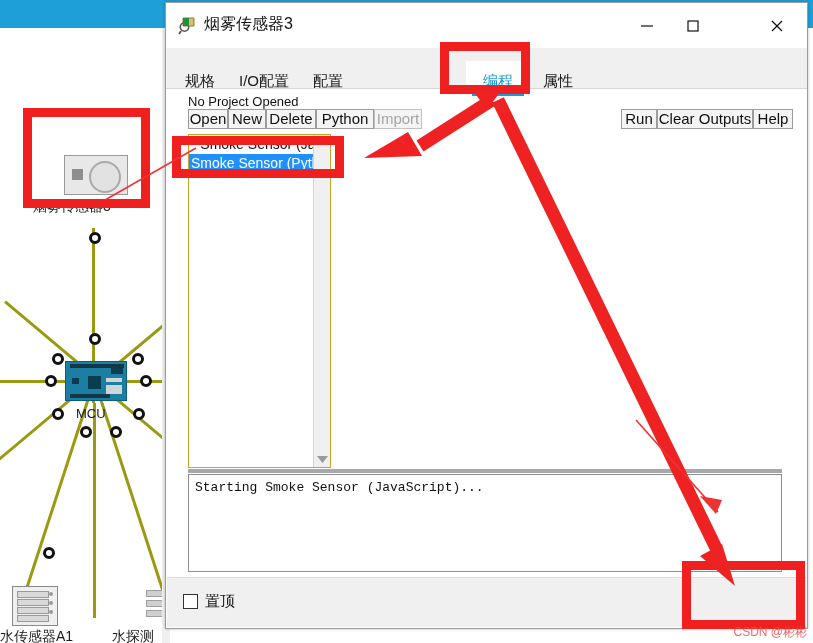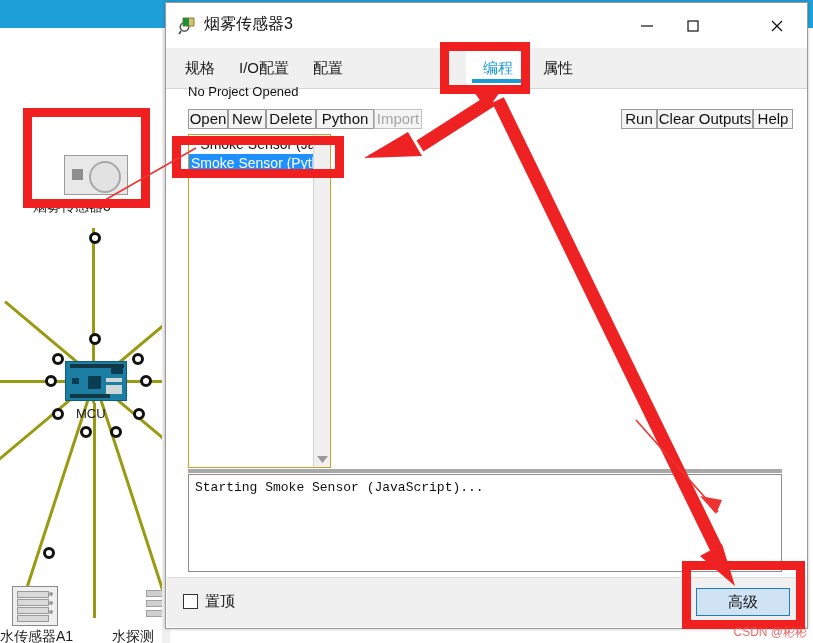--- a/index.html
+++ b/index.html
@@ -53,26 +53,26 @@
   .titlebar{position:absolute;left:0;top:0;right:0;height:45px;background:#ffffff;}
   .title-icon{position:absolute;left:12px;top:12px;width:20px;height:20px;}
   .title-text{position:absolute;left:38px;top:11px;font-size:16px;color:#111;
               font-family:"Liberation Sans",sans-serif;}
   .wbtn{position:absolute;top:0;width:46px;height:45px;cursor:default;}
   .wbtn svg{position:absolute;left:50%;top:50%;transform:translate(-50%,-50%);}
   .wmin{right:137px;} .wmax{right:91px;} .wclose{right:0px;width:60px;}
 
   .tabstrip{position:absolute;left:0;top:45px;right:0;height:40px;background:#f0f0f0;
             border-bottom:1px solid #d6d6d6;}
-  .tab{position:absolute;top:0;height:40px;display:flex;align-items:center;justify-content:center;
+  .tab{position:absolute;top:13px;height:40px;display:flex;align-items:center;justify-content:center;
        font-size:15px;color:#1a1a1a;cursor:default;font-family:"Liberation Sans",sans-serif;}
   .tab.active{color:#1a9ad7;background:#ffffff;}
   .tab .ul{position:absolute;left:6px;right:6px;bottom:5px;height:4px;background:#1a9ad7;}
 
-  .noproj{position:absolute;left:22px;top:81px;font-size:13px;color:#111;
+  .noproj{position:absolute;left:22px;top:91px;font-size:13px;color:#111;
           font-family:"Liberation Sans",sans-serif;}
 
   .btn{position:absolute;top:106px;height:20px;background:#f4f4f4;border:1px solid #9c9c9c;
        box-sizing:border-box;font-size:15px;color:#111;line-height:18px;text-align:center;
        cursor:default;font-family:"Liberation Sans",sans-serif;}
   .btn.disabled{color:#a5a5a5;border-color:#c2c2c2;}
 
   .listbox{position:absolute;left:22px;top:131px;width:143px;height:334px;background:#ffffff;
            border:1px solid #c9a227;box-sizing:border-box;overflow:hidden;}
   .li{position:absolute;left:0;right:17px;height:19px;font-size:14px;line-height:19px;
@@ -249,21 +249,20 @@
     </div>
 
     <div class="console-topline"></div>
     <div class="console">Starting Smoke Sensor (JavaScript)...</div>
 
     <div class="footer">
       <div class="cbrow">
         <div class="cbox"></div>
         <div class="cblabel">置顶</div>
       </div>
-      <div class="advbtn">高级</div>
     </div>
   </div>
 
   <div class="anno-box" style="left:23px;top:108px;width:127px;height:100px;"></div>
   <div class="anno-box" style="left:440px;top:42px;width:90px;height:52px;"></div>
   <div class="anno-box" style="left:172px;top:136px;width:172px;height:42px;"></div>
   <div class="anno-box" style="left:682px;top:561px;width:123px;height:68px;"></div>
 
   <svg class="anno-svg">
 

